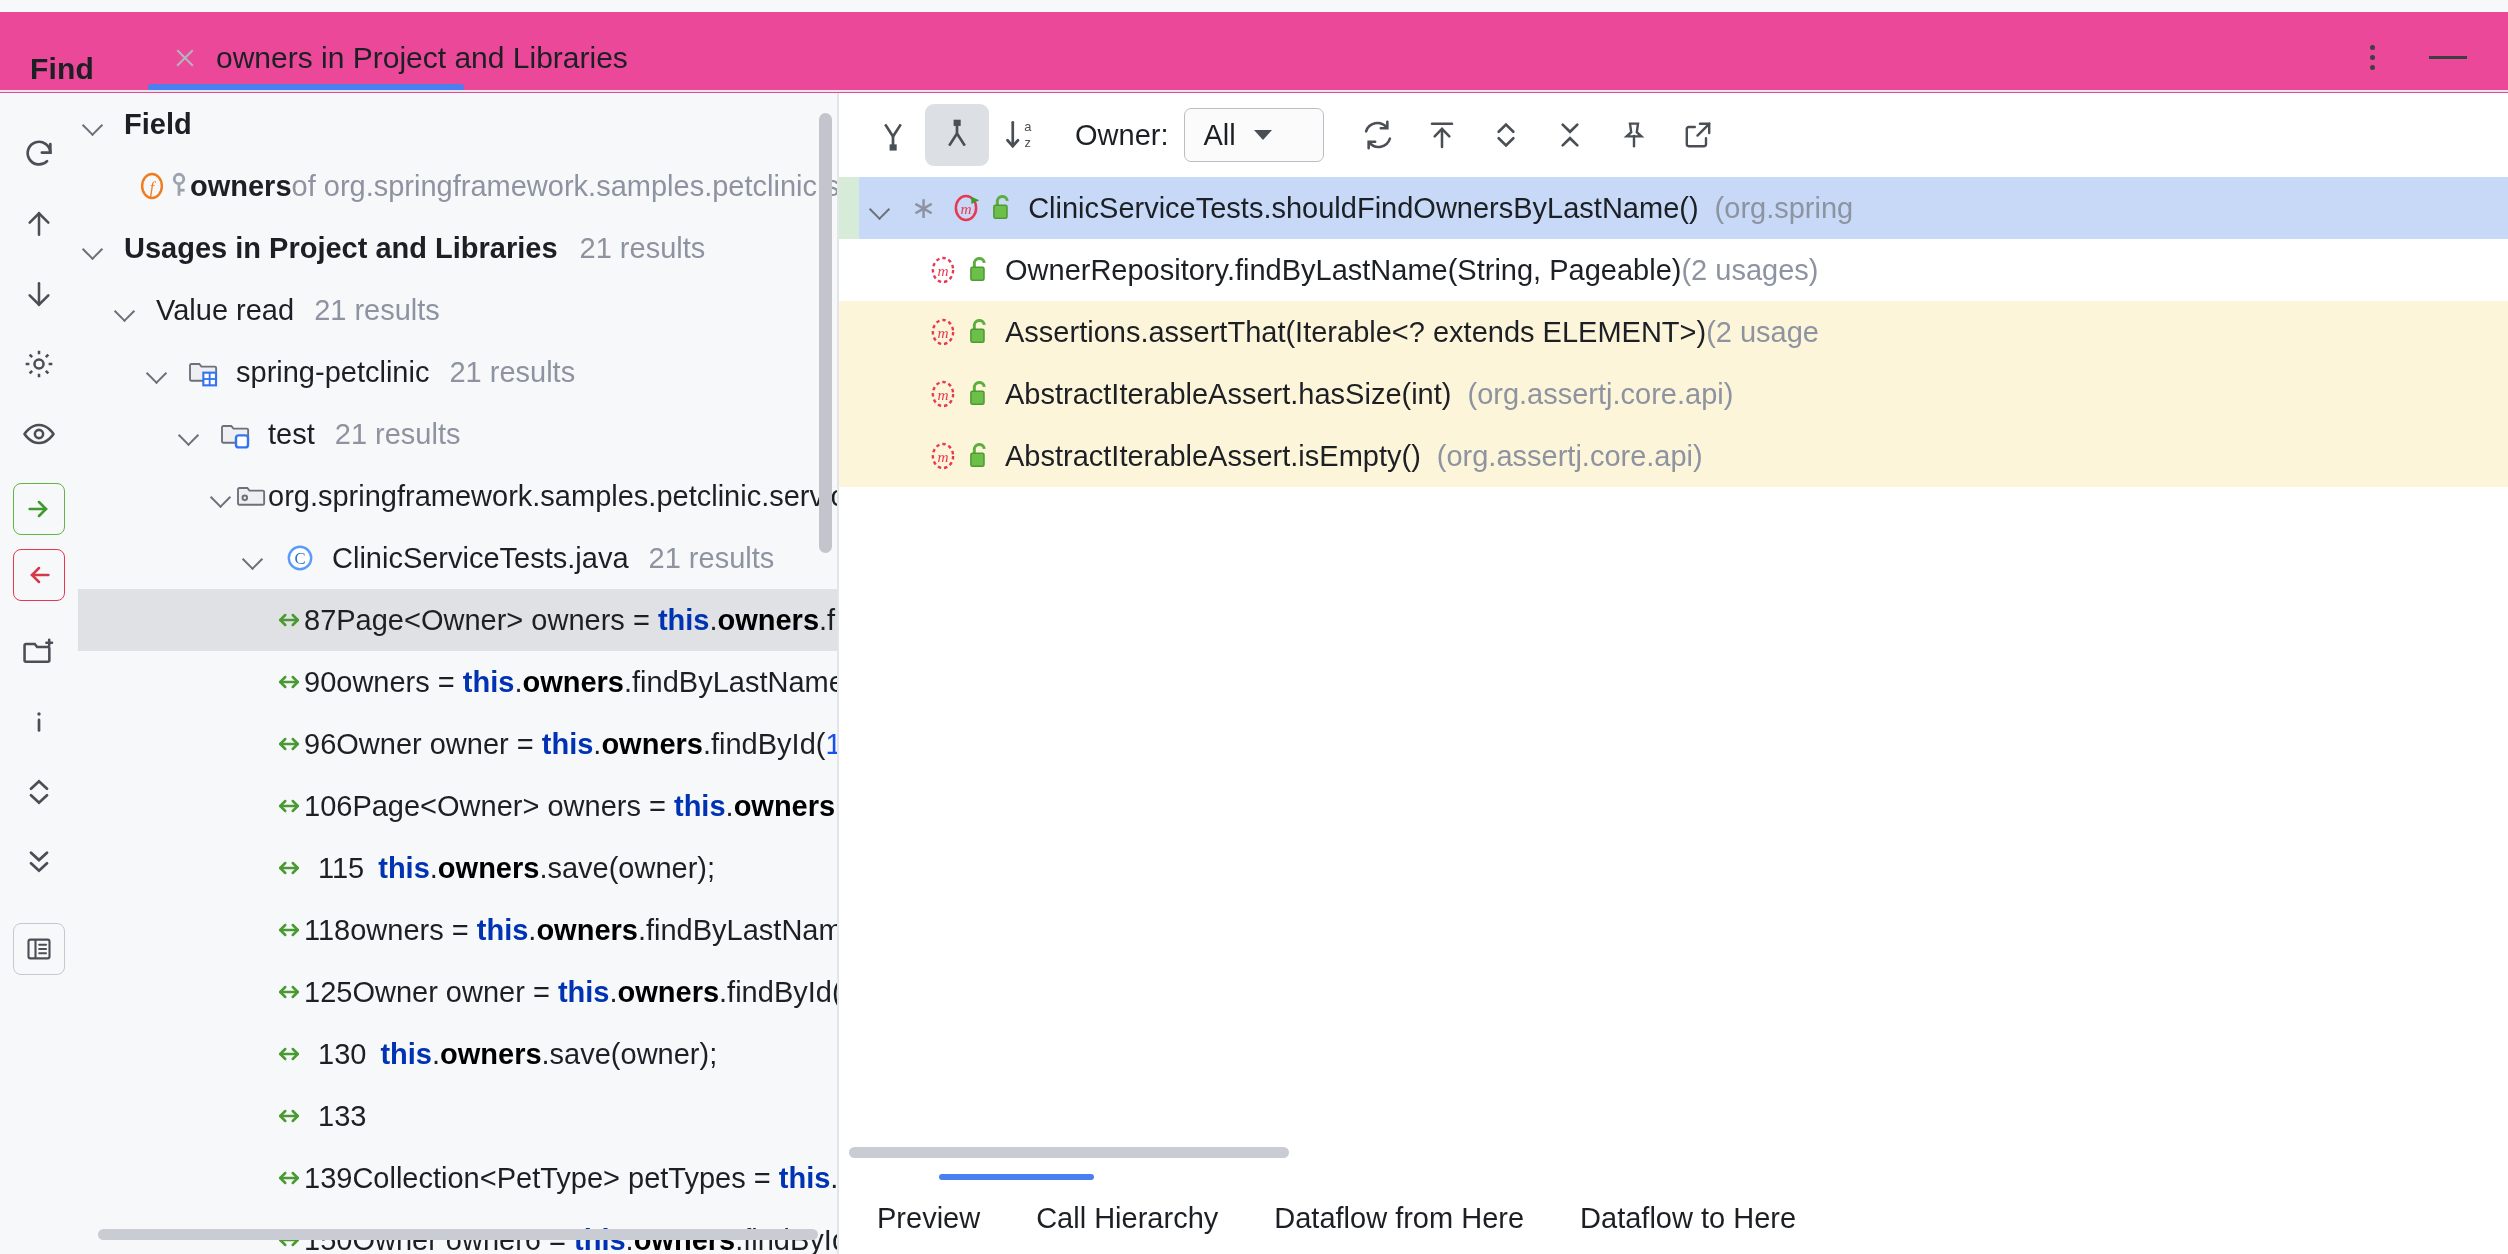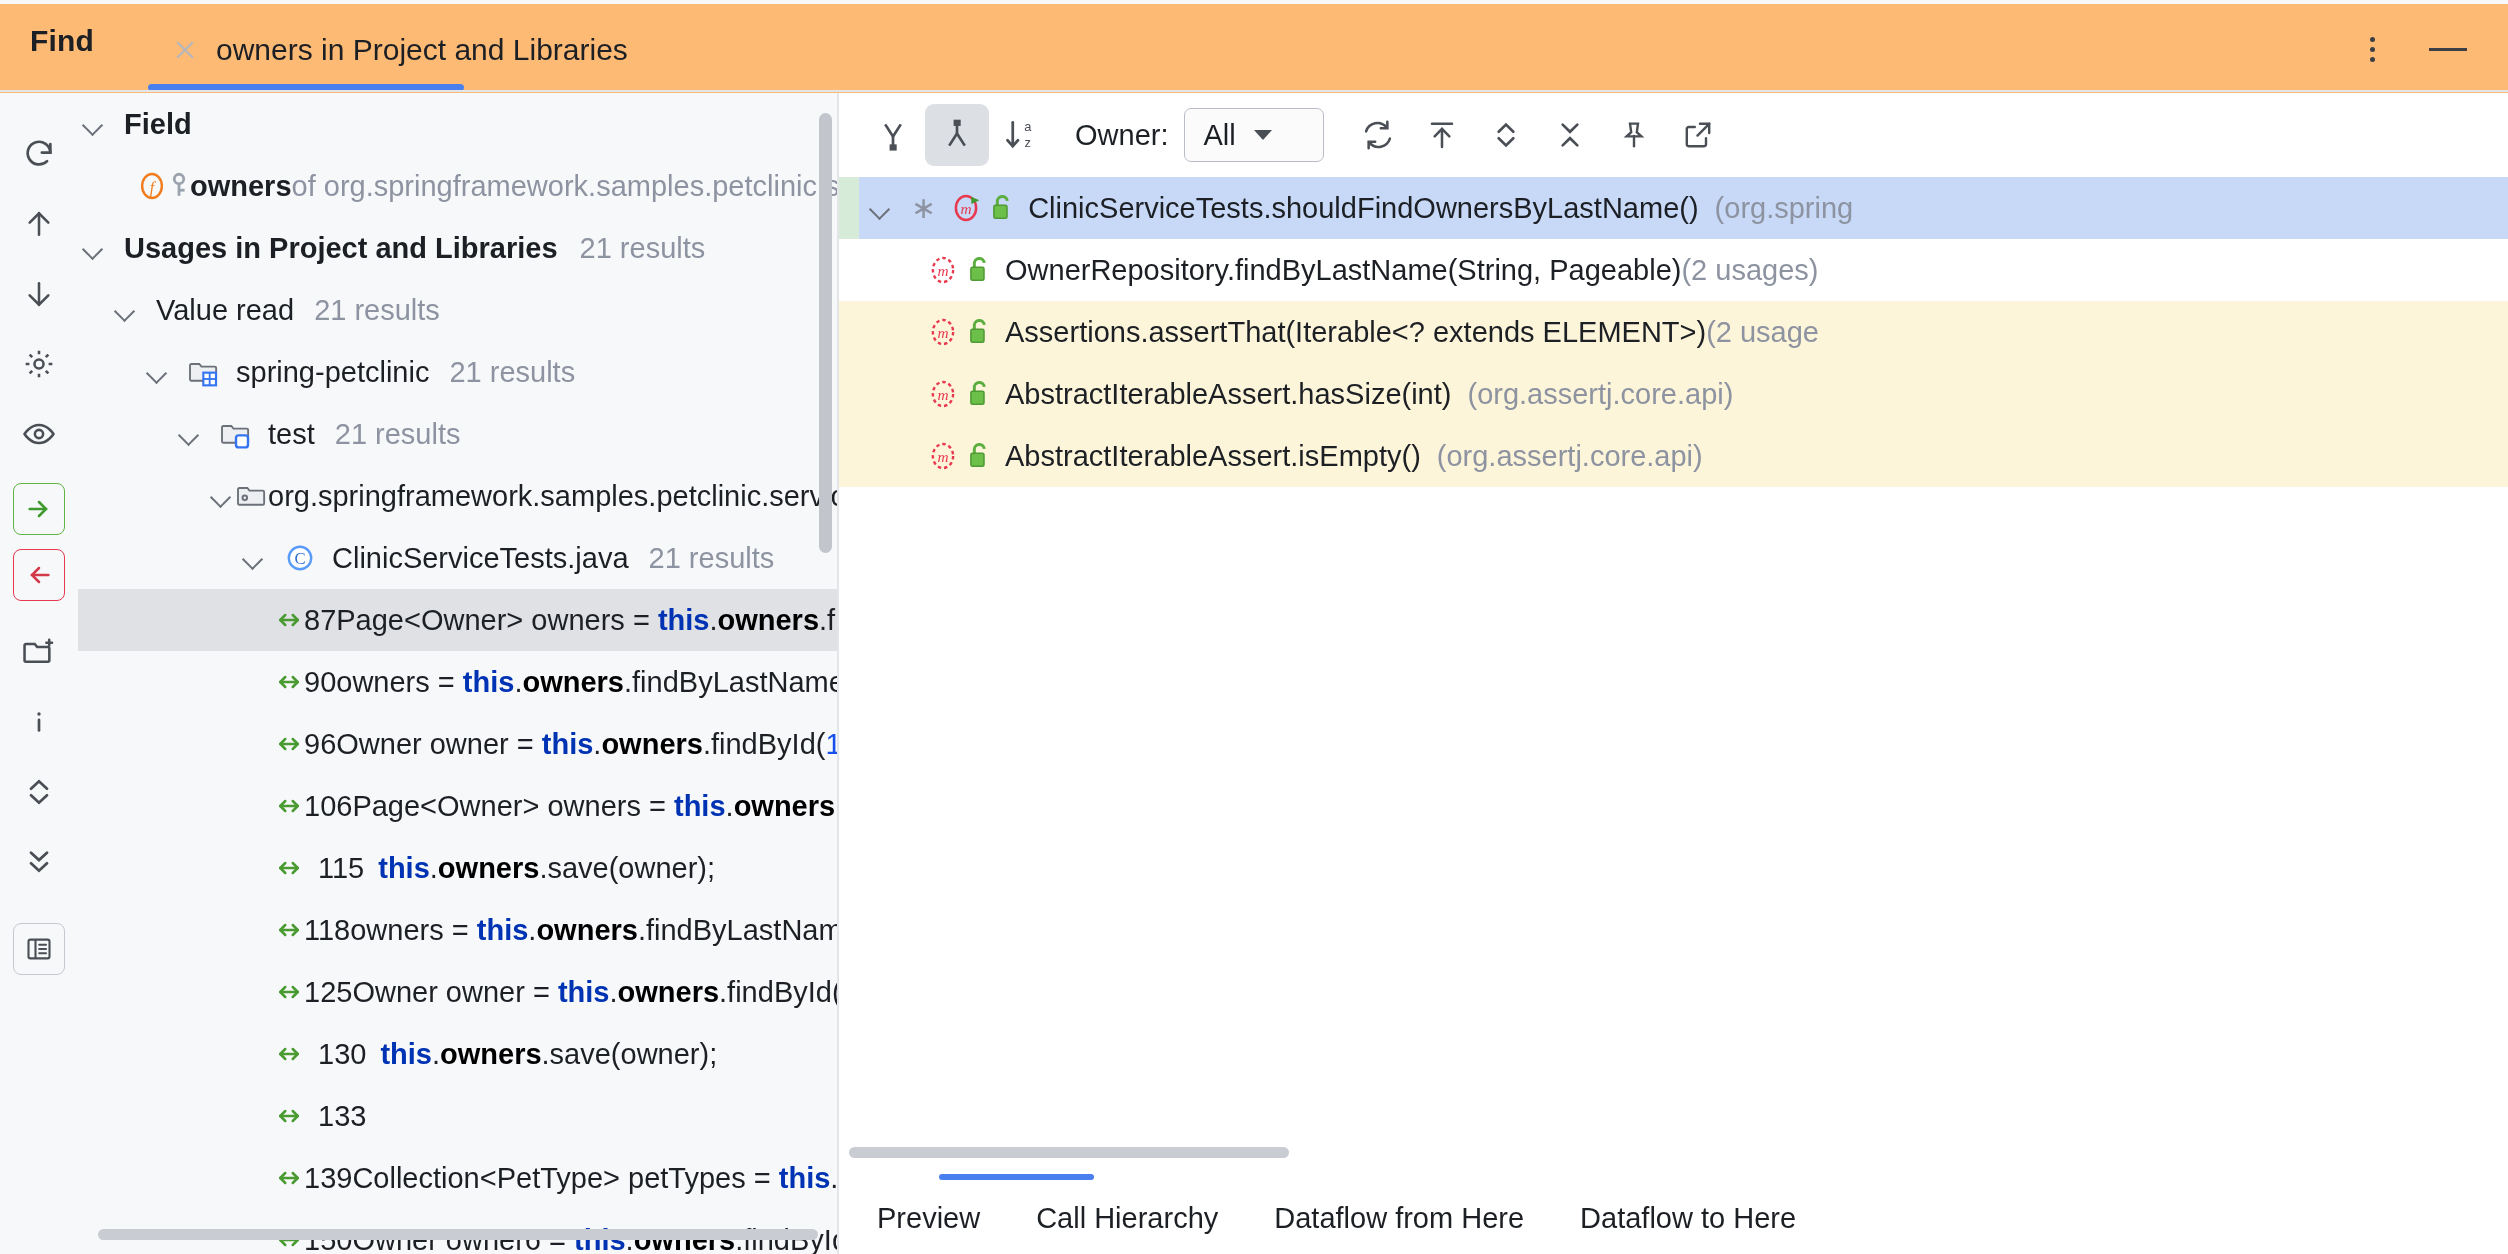--- a/index.html
+++ b/index.html
@@ -5,23 +5,23 @@
   * { box-sizing: border-box; margin: 0; padding: 0; }
   html, body {
     width: 2508px; height: 1254px;
     background: #f7f8fa;
     font-family: "Liberation Sans", sans-serif;
     overflow: hidden;
   }
 
   
   .header {
-    position: absolute; left: 0; top: 4px; width: 2508px; height: 93px;
-    background: #fdba74;
-    display: flex; align-items: flex-start;
+    position: absolute; left: 0; top: 12px; width: 2508px; height: 93px;
+    background: #ec4899;
+    display: flex; align-items: center;
   }
   .hdr-title {
     font-size: 30px; font-weight: bold; color: #1c1f24;
     margin-left: 30px; margin-top: 20px; letter-spacing: .2px;
   }
   .tab {
     position: absolute; left: 154px; top: 0; height: 91px;
     display: flex; align-items: center; gap: 18px;
     padding: 0 18px;
   }

